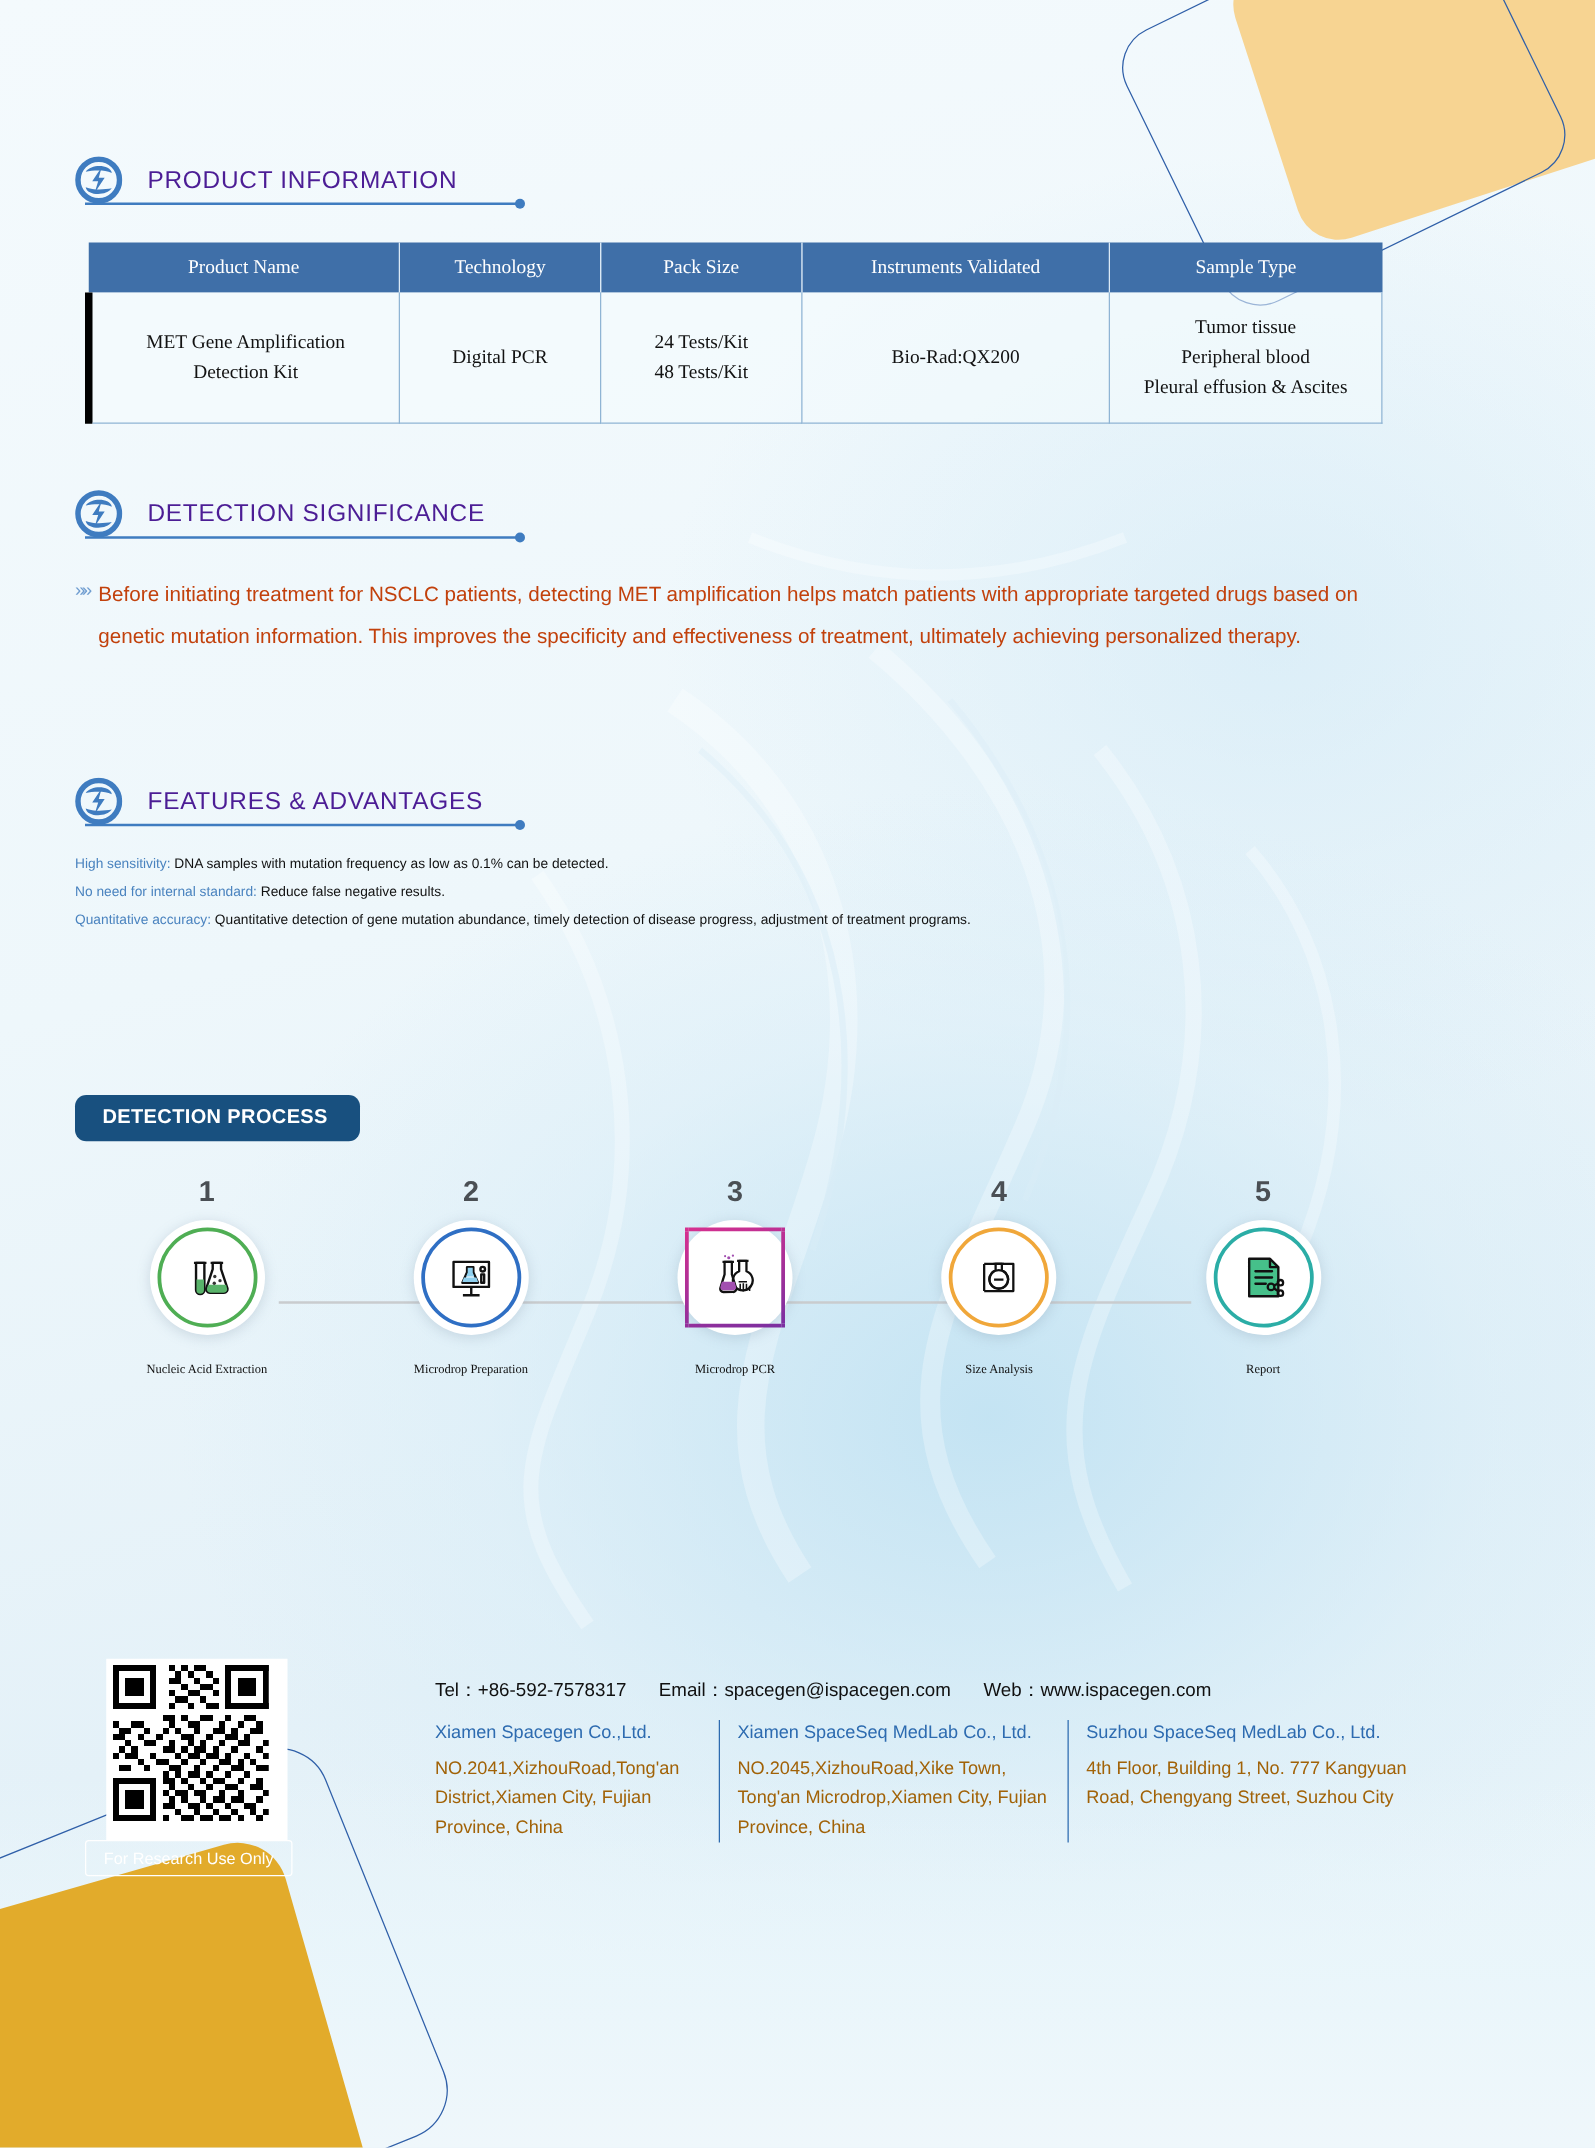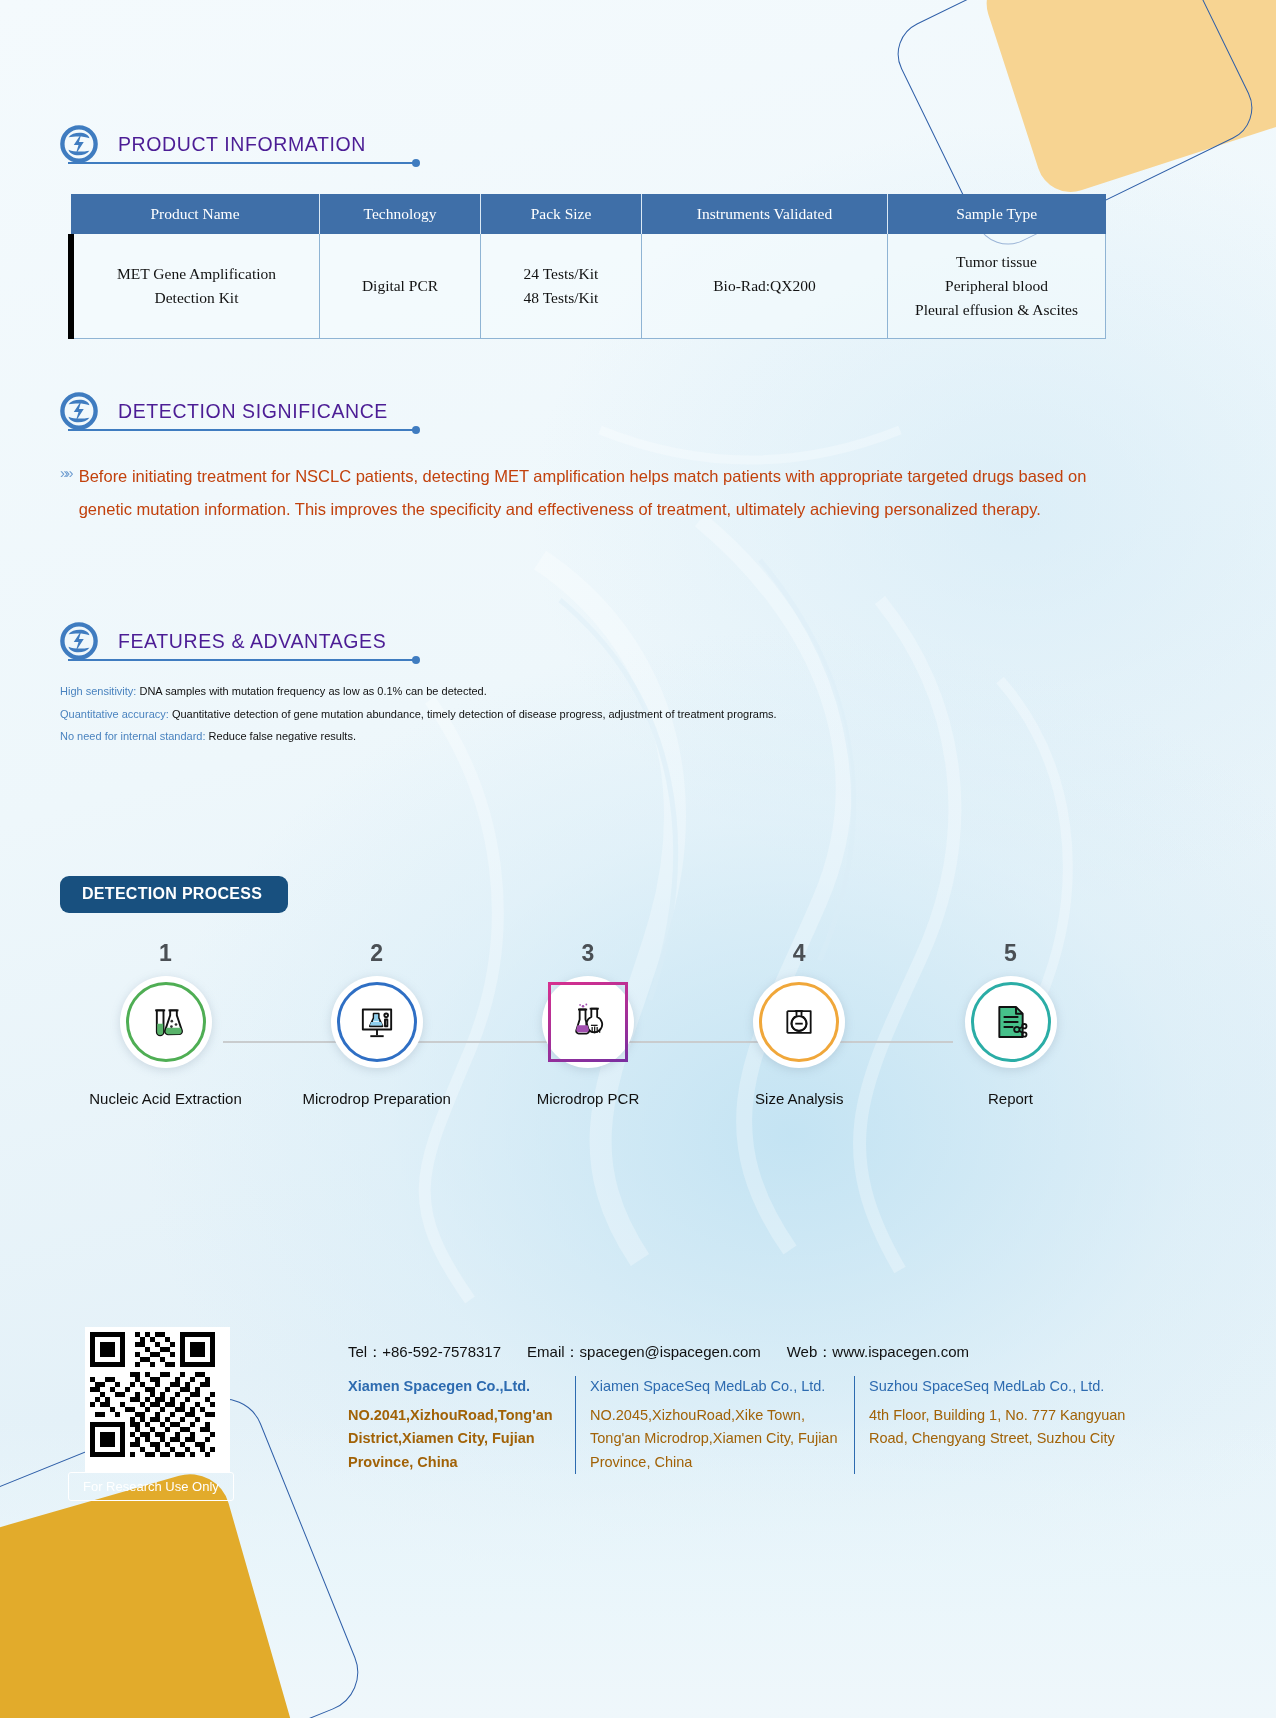--- a/index.html
+++ b/index.html
@@ -66,21 +66,21 @@
     border-radius:9px;padding:9px 26px 10px 22px;font-size:16px;font-weight:bold;letter-spacing:.3px;}
   .proc-wrap{position:absolute;left:60px;top:940px;width:1056px;height:230px;}
   .proc-line{position:absolute;left:163px;right:163px;top:101px;height:2px;background:#c9ccce;}
   .steps{position:absolute;inset:0;display:flex;justify-content:space-between;}
   .step{width:211px;display:flex;flex-direction:column;align-items:center;position:relative;}
   .step-num{font-size:23px;font-weight:bold;color:#4a4f54;margin-bottom:9px;}
   .ring-outer{width:92px;height:92px;border-radius:50%;background:#fff;
     box-shadow:0 2px 10px rgba(120,140,160,.28);display:flex;align-items:center;justify-content:center;
     position:relative;z-index:2;}
   .ring-inner{width:74px;height:74px;border-radius:50%;display:flex;align-items:center;justify-content:center;}
-  .step-label{margin-top:22px;font-size:15px;color:#101010;font-family:Liberation Sans, sans-serif;
+  .step-label{margin-top:22px;font-size:10px;color:#101010;font-family:Liberation Serif, serif;
     white-space:nowrap;}
 
   
   .qr{position:absolute;left:85px;top:1327px;width:135px;height:135px;background:#fff;padding:5px;}
   .ruo{position:absolute;left:68px;top:1472px;border:1px solid #fff;color:#fff;font-size:13px;
     padding:6px 14px;border-radius:3px;}
   .contact-line{position:absolute;left:348px;top:1343px;font-size:15px;color:#101010;
     font-family:"Liberation Sans", sans-serif;display:flex;gap:26px;}
   .addr-wrap{position:absolute;left:348px;top:1376px;display:flex;}
   .addr-col{padding:0 14px 0 0;}
@@ -183,24 +183,24 @@
   </div>
   <div class="sec-rule" style="width:350px;"></div>
   <div class="sec-dot" style="left:352px;"></div>
 </div>
 
 <div class="feat-block">
   <div class="feat-line">
     <span class="feat-key">High sensitivity:</span><span> DNA samples with mutation frequency as low as 0.1% can be detected.</span>
   </div>
   <div class="feat-line">
+    <span class="feat-key">No need for internal standard:</span><span> Reduce false negative results.</span>
+  </div>
+  <div class="feat-line">
     <span class="feat-key">Quantitative accuracy:</span><span> Quantitative detection of gene mutation abundance, timely detection of disease progress, adjustment of treatment programs.</span>
-  </div>
-  <div class="feat-line">
-    <span class="feat-key">No need for internal standard:</span><span> Reduce false negative results.</span>
   </div>
 </div>
 
 <div class="proc-badge">DETECTION PROCESS</div>
 
 <div class="proc-wrap">
   <div class="proc-line"></div>
   <div class="steps">
 
     <div class="step">
@@ -481,21 +481,21 @@
 
 <div class="ruo">For Research Use Only</div>
 
 <div class="contact-line">
   <span><span>Tel：</span><span>+86-592-7578317</span></span>
   <span><span>Email：</span><span>spacegen@ispacegen.com</span></span>
   <span><span>Web：</span><span>www.ispacegen.com</span></span>
 </div>
 
 <div class="addr-wrap">
-  <div class="addr-col" style="width:213px;font-weight:bold;">
+  <div class="addr-col" style="width:213px;">
     <div class="addr-name">Xiamen Spacegen Co.,Ltd.</div>
     <div class="addr-body">NO.2041,XizhouRoad,Tong'an District,Xiamen City,  Fujian Province, China</div>
   </div>
   <div class="addr-col" style="width:250px;">
     <div class="addr-name">Xiamen SpaceSeq MedLab Co., Ltd.</div>
     <div class="addr-body">NO.2045,XizhouRoad,Xike Town, Tong'an Microdrop,Xiamen City, Fujian Province, China</div>
   </div>
   <div class="addr-col" style="width:262px;">
     <div class="addr-name">Suzhou SpaceSeq MedLab Co., Ltd.</div>
     <div class="addr-body">4th Floor, Building 1, No. 777 Kangyuan Road, Chengyang Street, Suzhou City</div>

